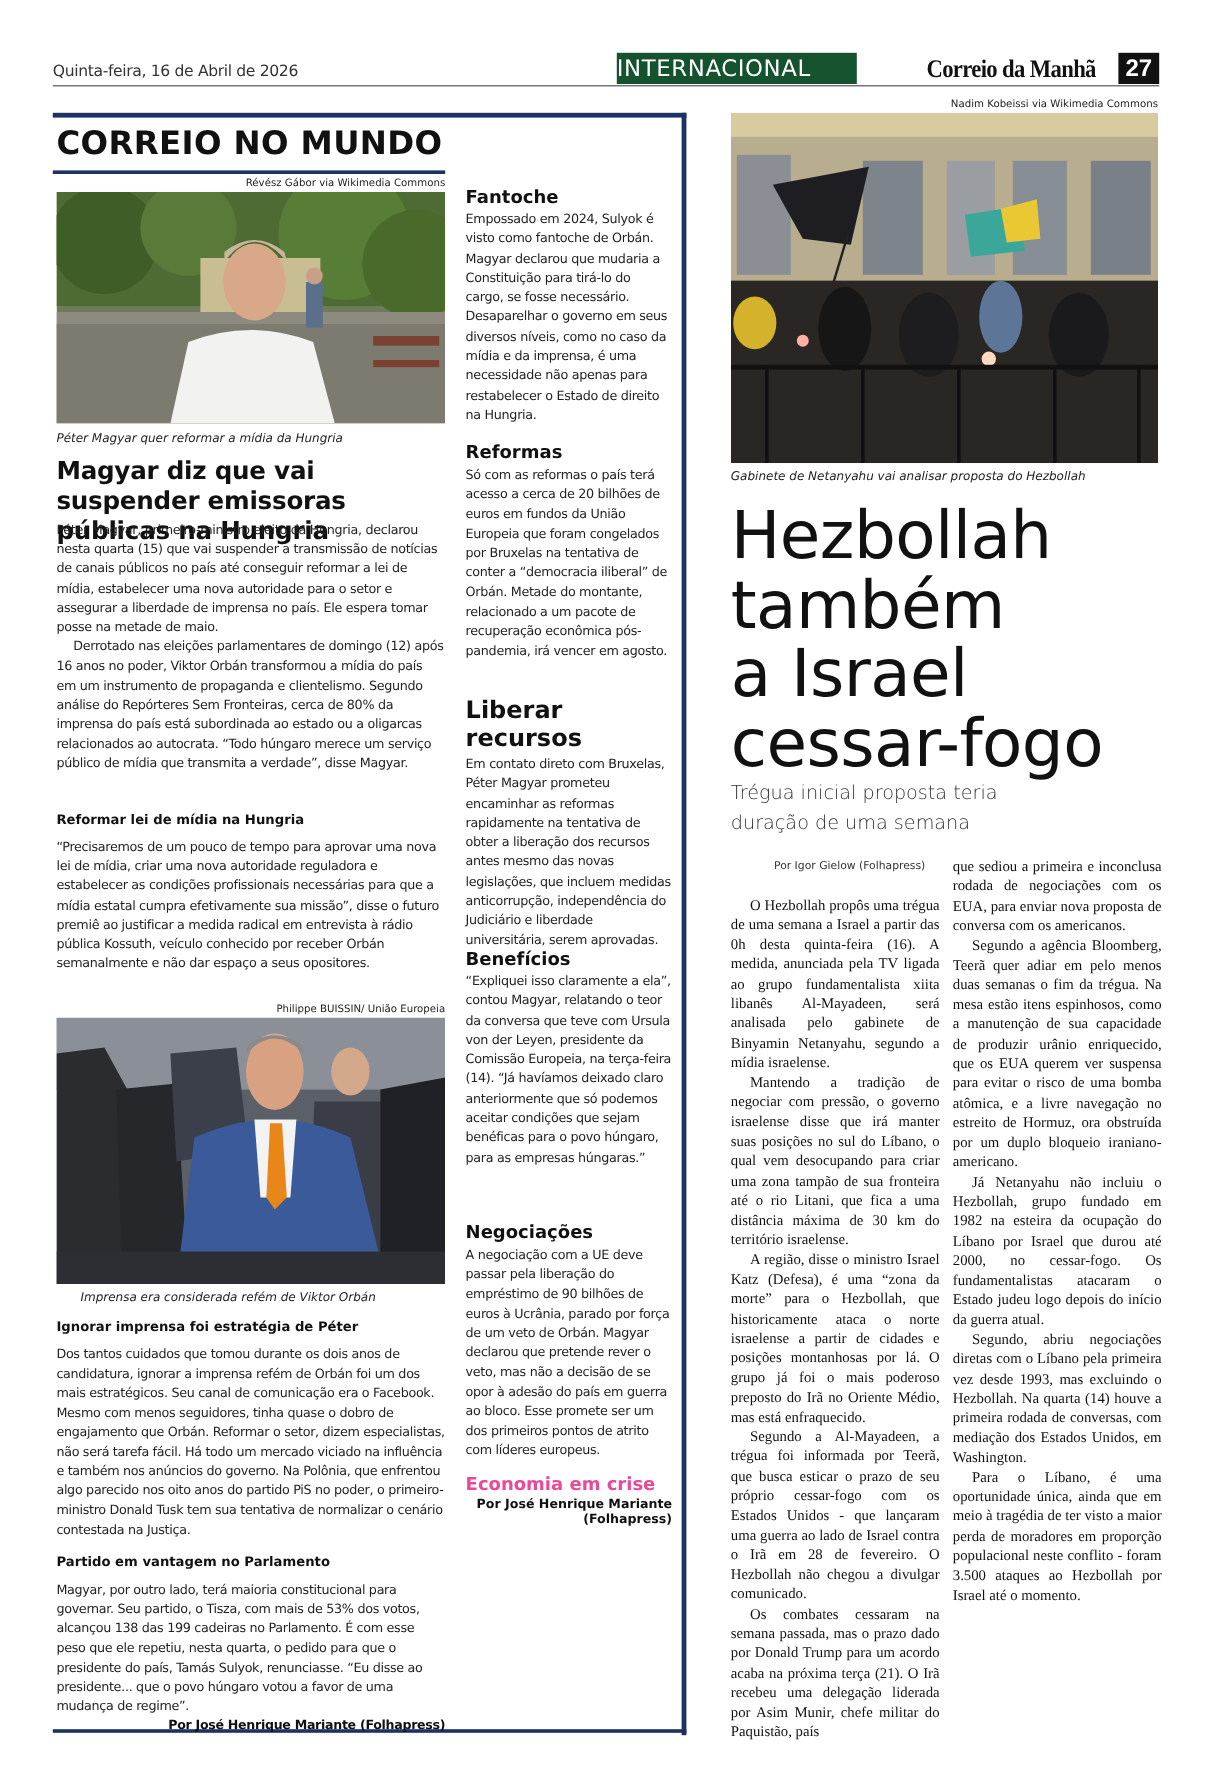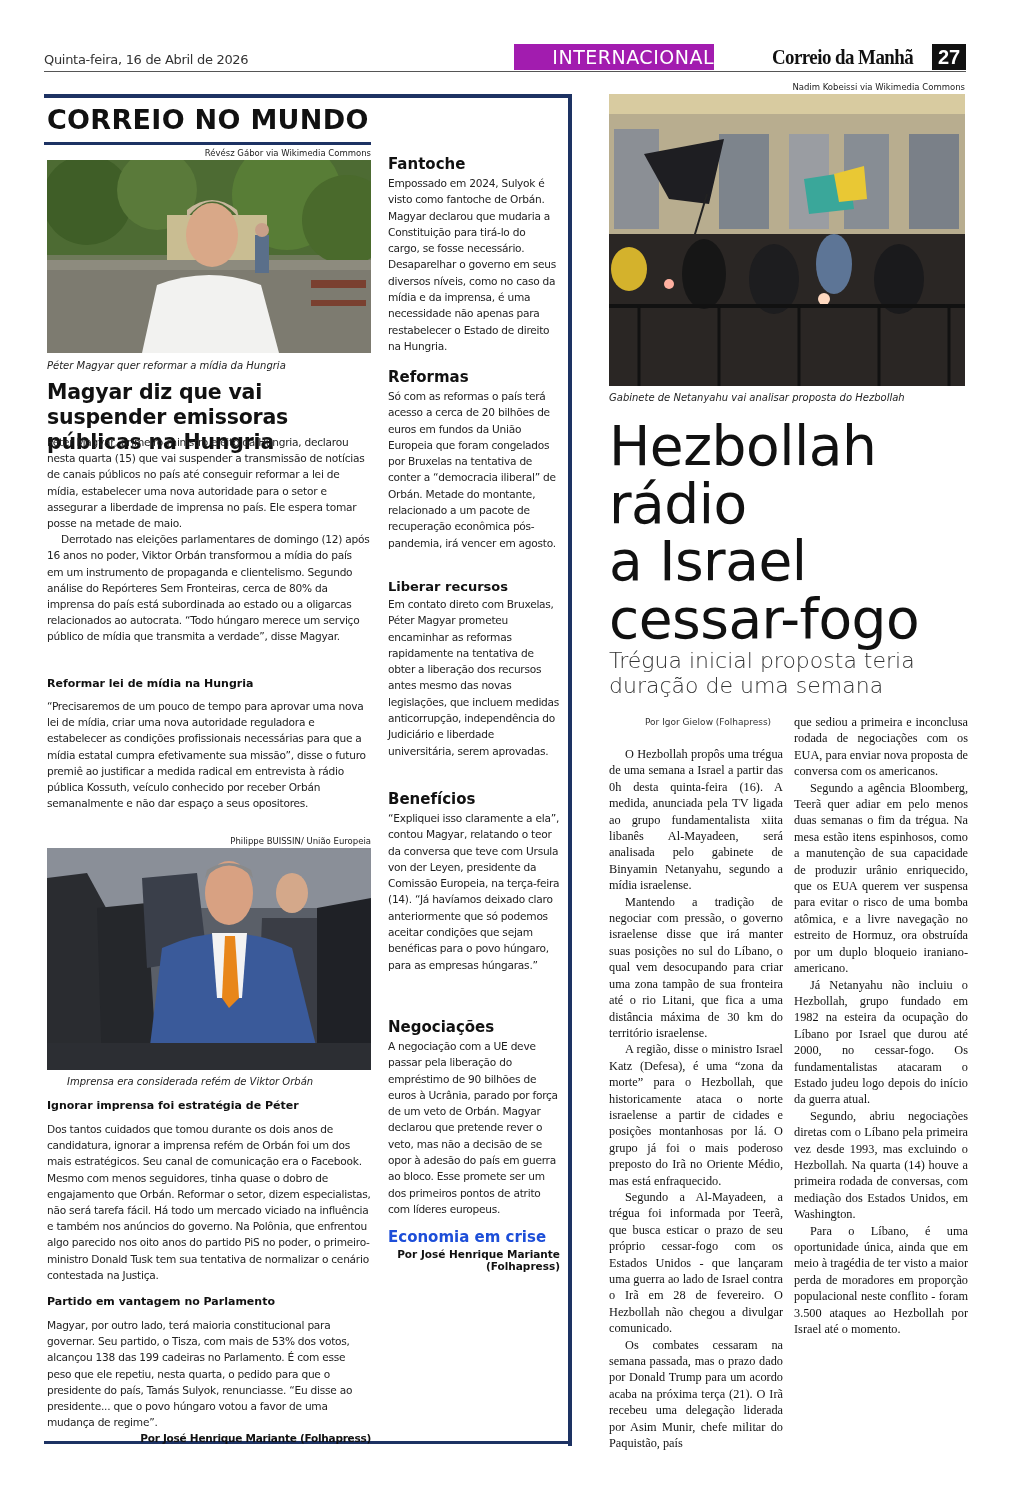--- a/index.html
+++ b/index.html
@@ -2,21 +2,21 @@
 <html><head>
 <meta charset="utf-8">
 <style>
   * { box-sizing: border-box; margin: 0; padding: 0; }
   html, body { width: 1010px; height: 1488px; background: #ffffff; overflow: hidden; }
   body { position: relative; font-family: "Liberation Sans", sans-serif; color: #1a1a1a; }
 
   
   .masthead { position: absolute; left: 44px; top: 44px; width: 922px; height: 28px; }
   .masthead .date { position: absolute; left: 0; top: 8px; font-size: 13px; color: #333; font-family: "DejaVu Sans", sans-serif; letter-spacing: -0.3px; }
-  .masthead .section { position: absolute; left: 470px; top: 0; width: 200px; height: 26px; background: #a21caf; color: #fff; font-family: "DejaVu Sans", sans-serif; font-size: 19px; text-align: right; line-height: 26px; letter-spacing: 0.5px; }
+  .masthead .section { position: absolute; left: 470px; top: 0; width: 200px; height: 26px; background: #14532d; color: #fff; font-family: "DejaVu Sans", sans-serif; font-size: 19px; text-align: left; line-height: 26px; letter-spacing: 0.5px; }
   .masthead .brand { position: absolute; left: 728px; top: 1px; font-family: "Liberation Serif", serif; font-weight: bold; font-size: 21px; letter-spacing: -0.6px; color: #111; transform: scaleX(0.9); transform-origin: left center; }
   .masthead .page { position: absolute; right: 0; top: 0; width: 34px; height: 26px; background: #111; color: #fff; font-size: 20px; font-weight: bold; text-align: center; line-height: 26px; font-family: "Liberation Sans Narrow", "Liberation Sans", sans-serif; }
   .masthead .rule { position: absolute; left: 0; top: 27px; width: 922px; height: 1px; background: #555; }
 
   
   .box { position: absolute; left: 44px; top: 94px; width: 528px; height: 1352px; border-top: 4px solid #1d3263; border-right: 4px solid #1d3263; }
   .box-bottom { position: absolute; left: 44px; top: 1441px; width: 528px; height: 3px; background: #1d3263; }
 
   .sec-title { position: absolute; left: 47px; top: 104px; font-family: "DejaVu Sans", sans-serif; font-weight: bold; font-size: 27px; letter-spacing: 0.3px; color: #111; }
   .sec-rule { position: absolute; left: 44px; top: 142px; width: 327px; height: 3px; background: #1d3263; }
@@ -30,21 +30,21 @@
   .lcol { position: absolute; left: 47px; width: 324px; }
   .headline-l { font-family: "DejaVu Sans", sans-serif; font-size: 20.5px; line-height: 25px; color: #111; letter-spacing: -0.2px; }
   .sub-l { font-family: "DejaVu Sans", sans-serif; font-size: 11px; font-weight: 600; color: #111; }
   .body-sans { font-family: "DejaVu Sans", sans-serif; font-size: 10.6px; line-height: 16.2px; color: #222; letter-spacing: -0.25px; text-align: left; }
   .body-sans p.indent { text-indent: 14px; }
   .byline-sans { font-family: "DejaVu Sans", sans-serif; font-weight: bold; font-size: 10.5px; color: #111; text-align: right; }
   .mblock { position: absolute; left: 388px; width: 172px; }
 
   
   .big-head { position: absolute; left: 609px; top: 418px; font-family: "DejaVu Sans", sans-serif; font-weight: normal; font-size: 55px; line-height: 57.5px; color: #111; letter-spacing: -0.5px; }
-  .deck { position: absolute; left: 609px; top: 648px; font-family: "DejaVu Sans", sans-serif; font-size: 22px; line-height: 25px; color: #333; font-weight: 300; }
+  .deck { position: absolute; left: 609px; top: 648px; font-family: "DejaVu Sans", sans-serif; font-size: 16px; line-height: 25px; color: #333; font-weight: 300; }
   .by-igor { position: absolute; left: 645px; top: 717px; font-family: "DejaVu Sans", sans-serif; font-size: 9px; color: #333; }
   .serif-col { position: absolute; width: 174px; font-family: "Liberation Serif", serif; font-size: 12.3px; line-height: 16.4px; color: #111; text-align: justify; hyphens: manual; }
   .serif-col p { text-indent: 16px; }
   .serif-col p.noindent { text-indent: 0; }
 </style>
 </head>
 <body>
 
 <header class="masthead">
   <span class="date">Quinta-feira, 16 de Abril de 2026</span>
@@ -137,33 +137,33 @@
 
 <div class="mblock" style="top:155px;">
   <div class="sub-m" style="font-family:'DejaVu Sans',sans-serif;font-size:15px;font-weight:600;color:#111;margin-bottom:2px;">Fantoche</div>
   <p class="body-sans" style="line-height:16.3px;">Empossado em 2024, Sulyok é visto como fantoche de Orbán. Magyar declarou que mudaria a Constituição para tirá-lo do cargo, se fosse necessário. Desaparelhar o governo em seus diversos níveis, como no caso da mídia e da imprensa, é uma necessidade não apenas para restabelecer o Estado de direito na Hungria.</p>
 </div>
 <div class="mblock" style="top:368px;">
   <div style="font-family:'DejaVu Sans',sans-serif;font-size:15px;font-weight:600;color:#111;margin-bottom:2px;">Reformas</div>
   <p class="body-sans" style="line-height:16.3px;">Só com as reformas o país terá acesso a cerca de 20 bilhões de euros em fundos da União Europeia que foram congelados por Bruxelas na tentativa de conter a “democracia iliberal” de Orbán. Metade do montante, relacionado a um pacote de recuperação econômica pós-pandemia, irá vencer em agosto.</p>
 </div>
 <div class="mblock" style="top:579px;">
-  <div style="font-family:'DejaVu Sans',sans-serif;font-size:13px;font-weight:600;color:#111;margin-bottom:2px;">Liberar recursos</div>
+  <div style="font-family:'DejaVu Sans',sans-serif;font-size:20px;font-weight:600;color:#111;margin-bottom:2px;">Liberar recursos</div>
   <p class="body-sans" style="line-height:16.3px;">Em contato direto com Bruxelas, Péter Magyar prometeu encaminhar as reformas rapidamente na tentativa de obter a liberação dos recursos antes mesmo das novas legislações, que incluem medidas anticorrupção, independência do Judiciário e liberdade universitária, serem aprovadas.</p>
 </div>
 <div class="mblock" style="top:790px;">
   <div style="font-family:'DejaVu Sans',sans-serif;font-size:15px;font-weight:600;color:#111;margin-bottom:2px;">Benefícios</div>
   <p class="body-sans" style="line-height:16.3px;">“Expliquei isso claramente a ela”, contou Magyar, relatando o teor da conversa que teve com Ursula von der Leyen, presidente da Comissão Europeia, na terça-feira (14). “Já havíamos deixado claro anteriormente que só podemos aceitar condições que sejam benéficas para o povo húngaro, para as empresas húngaras.”</p>
 </div>
 <div class="mblock" style="top:1018px;">
   <div style="font-family:'DejaVu Sans',sans-serif;font-size:15px;font-weight:600;color:#111;margin-bottom:2px;">Negociações</div>
   <p class="body-sans" style="line-height:16.3px;">A negociação com a UE deve passar pela liberação do empréstimo de 90 bilhões de euros à Ucrânia, parado por força de um veto de Orbán. Magyar declarou que pretende rever o veto, mas não a decisão de se opor à adesão do país em guerra ao bloco. Esse promete ser um dos primeiros pontos de atrito com líderes europeus.</p>
 </div>
 <div class="mblock" style="top:1228px;">
-  <div style="font-family:'DejaVu Sans',sans-serif;font-size:15px;font-weight:600;color:#1d4ed8;margin-bottom:2px;">Economia em crise</div>
+  <div style="font-family:'DejaVu Sans',sans-serif;font-size:15px;font-weight:600;color:#ec4899;margin-bottom:2px;">Economia em crise</div>
   <p class="byline-sans">Por José Henrique Mariante (Folhapress)</p>
 </div>
 
 <div class="credit" style="left:609px; top:82px; width:356px;">Nadim Kobeissi via Wikimedia Commons</div>
 <div class="photo" style="left:609px; top:94px; width:356px; height:292px;">
   <svg width="356" height="292" viewBox="0 0 356 292">
     <rect width="356" height="292" fill="#3a3530"></rect>
     <rect x="0" y="0" width="356" height="140" fill="#b8ad8f"></rect>
     <rect x="0" y="0" width="356" height="20" fill="#d8cba0"></rect>
     <rect x="5" y="35" width="45" height="100" fill="#8b8f95"></rect>
@@ -188,21 +188,21 @@
     <line x1="110" y1="212" x2="110" y2="292" stroke="#111" stroke-width="3"></line>
     <line x1="190" y1="212" x2="190" y2="292" stroke="#111" stroke-width="3"></line>
     <line x1="270" y1="212" x2="270" y2="292" stroke="#111" stroke-width="3"></line>
     <line x1="340" y1="212" x2="340" y2="292" stroke="#111" stroke-width="3"></line>
   </svg>
 </div>
 <div class="caption" style="left:609px; top:392px;">Gabinete de Netanyahu vai analisar proposta do Hezbollah</div>
 
 <h1 class="big-head">
   <span style="display:block">Hezbollah</span>
-  <span style="display:block">rádio</span>
+  <span style="display:block">também</span>
   <span style="display:block">a Israel</span>
   <span style="display:block">cessar-fogo</span>
 </h1>
 
 <h2 class="deck">
   <span style="display:block">Trégua inicial proposta teria</span>
   <span style="display:block">duração de uma semana</span>
 </h2>
 
 <div class="by-igor">Por Igor Gielow (Folhapress)</div>

